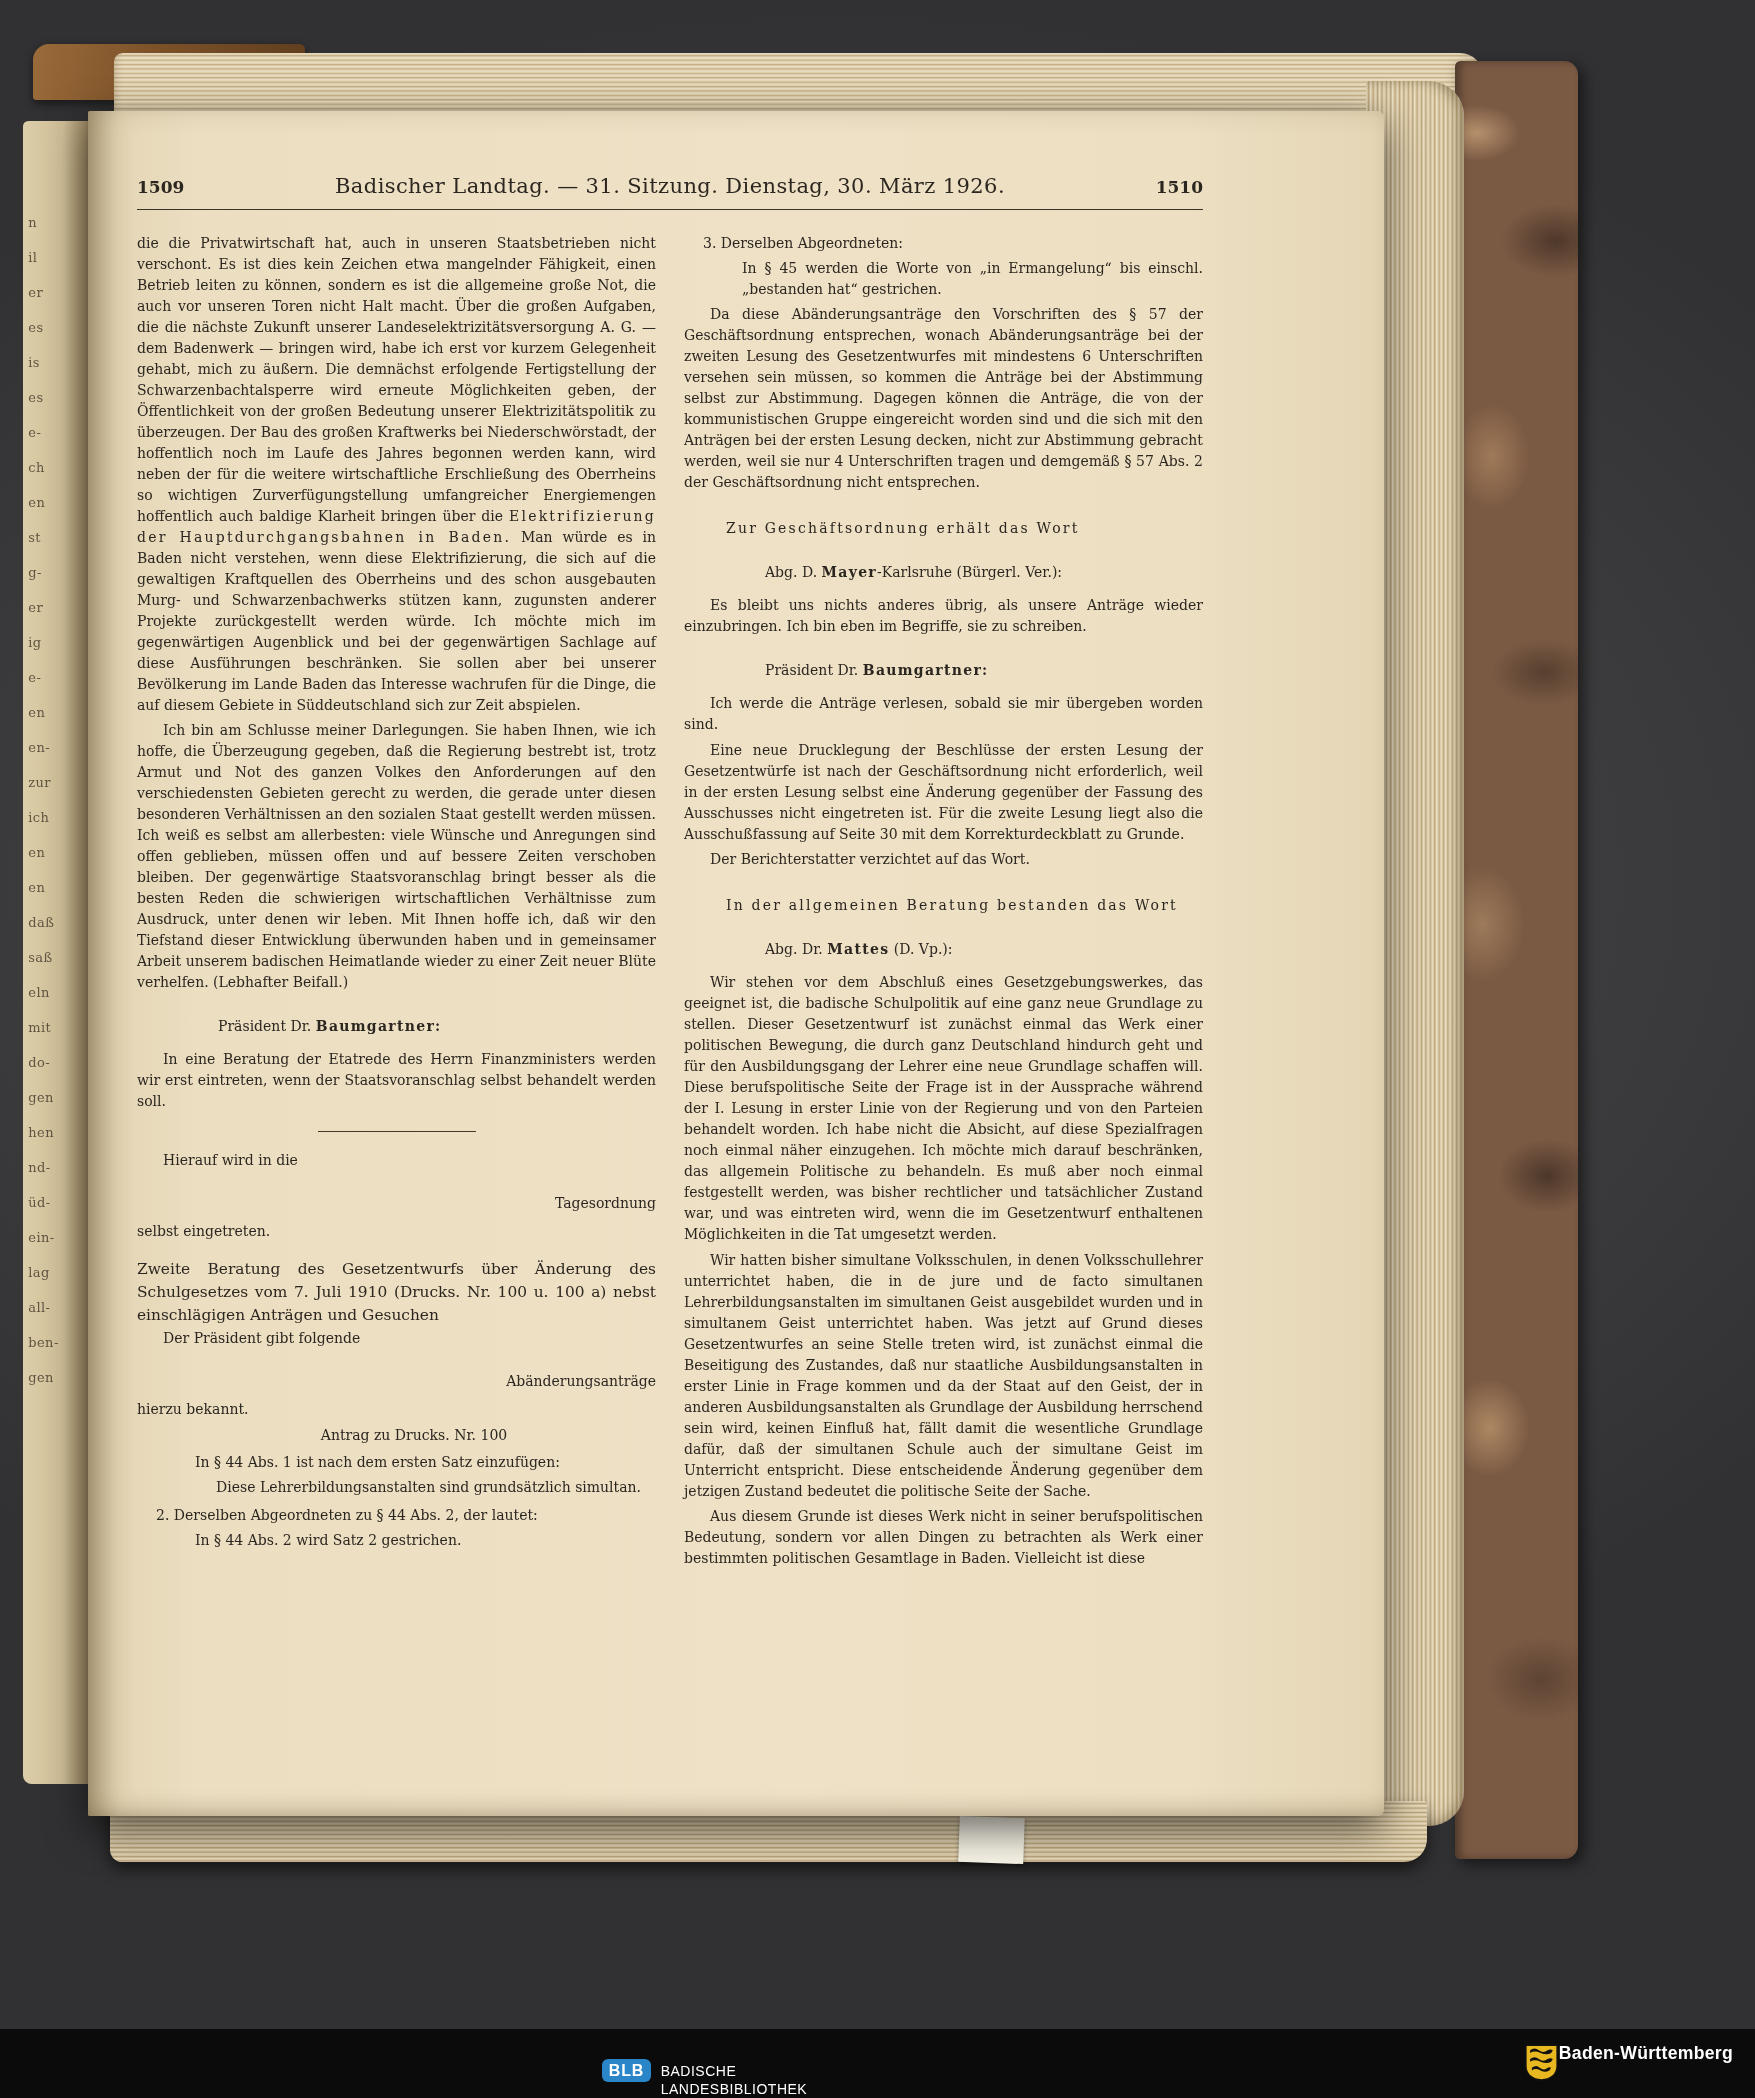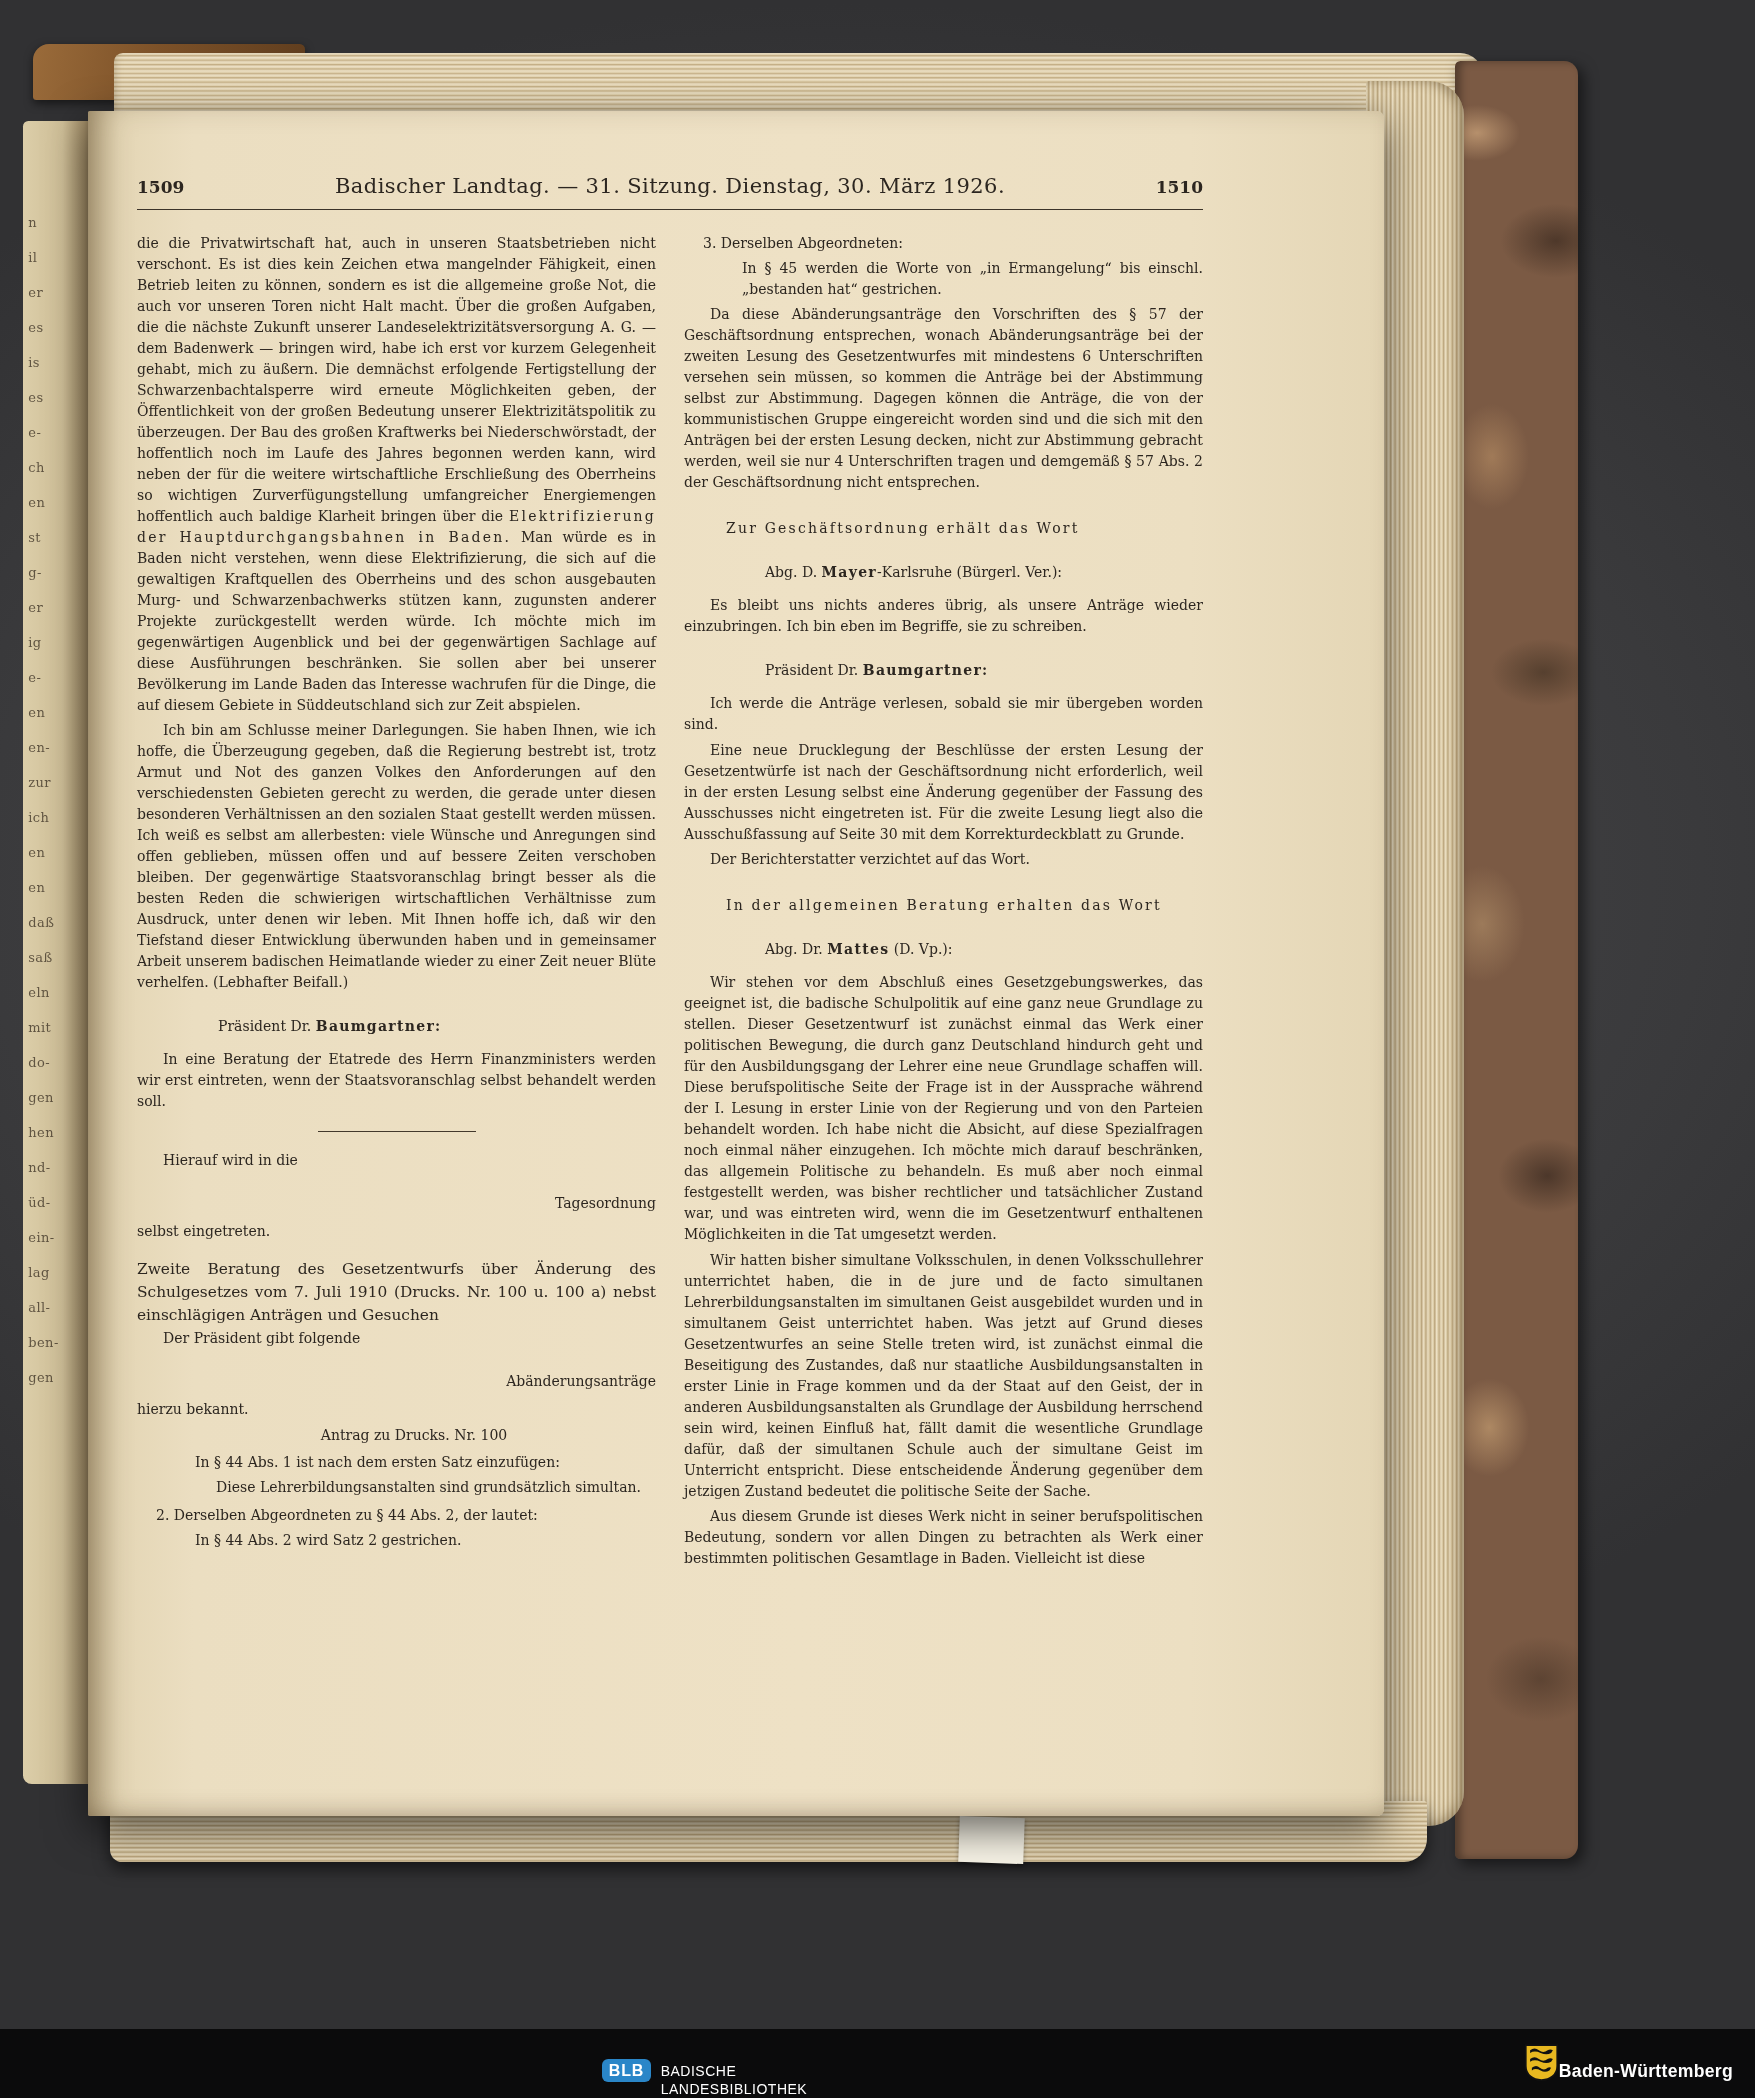--- a/index.html
+++ b/index.html
@@ -99,21 +99,21 @@
 
   
   .footer{position:absolute;left:0;right:0;bottom:0;height:70px;background:#0b0b0c;z-index:10;}
   .blb-block{position:absolute;left:602px;top:14px;display:flex;align-items:center;gap:9.7px;}
   .blb-badge{
     width:49px;height:23px;border-radius:6.1px;background:#2a86c8;color:#fff;
     display:flex;align-items:center;justify-content:center;
     font:bold 16px "Liberation Sans", sans-serif;letter-spacing:0.9px;
   }
   .blb-name{color:#fff;font-family:"Liberation Sans", sans-serif;font-size:14px;font-weight:normal;line-height:1.3;letter-spacing:0.5px;margin-top:19px;}
-  .bw-block{position:absolute;right:23px;top:14px;display:flex;align-items:flex-end;gap:0;}
+  .bw-block{position:absolute;right:23px;top:14px;display:flex;align-items:flex-start;gap:0;}
   .bw-text{color:#fff;font:bold 17.6px "Liberation Sans", sans-serif;letter-spacing:0.3px;}
 </style>
 </head>
 <body>
 
 <div class="scene">
 
   <div class="spine-top"></div>
   <div class="edges-top"></div>
   <div class="cover-right"></div>
@@ -194,21 +194,21 @@
           <p class="body li">3. Derselben Abgeordneten:</p>
           <p class="body sub1">In § 45 werden die Worte von „in Ermangelung“ bis einschl. „bestanden hat“ gestrichen.</p>
           <p class="body">Da diese Abänderungsanträge den Vorschriften des § 57 der Geschäftsordnung entsprechen, wonach Abänderungsanträge bei der zweiten Lesung des Gesetzentwurfes mit mindestens 6 Unterschriften versehen sein müssen, so kommen die Anträge bei der Abstimmung selbst zur Abstimmung. Dagegen können die Anträge, die von der kommunistischen Gruppe eingereicht worden sind und die sich mit den Anträgen bei der ersten Lesung decken, nicht zur Abstimmung gebracht werden, weil sie nur 4 Unterschriften tragen und demgemäß § 57 Abs. 2 der Geschäftsordnung nicht entsprechen.</p>
           <p class="body spacedline noind">Zur Geschäftsordnung erhält das Wort</p>
           <p class="speaker"><span>Abg. D. </span><span class="sp-name">Mayer</span><span>-Karlsruhe (Bürgerl. Ver.):</span></p>
           <p class="body">Es bleibt uns nichts anderes übrig, als unsere Anträge wieder einzubringen. Ich bin eben im Begriffe, sie zu schreiben.</p>
           <p class="speaker"><span>Präsident Dr. </span><span class="sp-name">Baumgartner:</span></p>
           <p class="body">Ich werde die Anträge verlesen, sobald sie mir übergeben worden sind.</p>
           <p class="body">Eine neue Drucklegung der Beschlüsse der ersten Lesung der Gesetzentwürfe ist nach der Geschäftsordnung nicht erforderlich, weil in der ersten Lesung selbst eine Änderung gegenüber der Fassung des Ausschusses nicht eingetreten ist. Für die zweite Lesung liegt also die Ausschußfassung auf Seite 30 mit dem Korrekturdeckblatt zu Grunde.</p>
           <p class="body">Der Berichterstatter verzichtet auf das Wort.</p>
-          <p class="body spacedline noind">In der allgemeinen Beratung erhalten das Wort</p>
+          <p class="body spacedline noind">In der allgemeinen Beratung bestanden das Wort</p>
           <p class="speaker"><span>Abg. Dr. </span><span class="sp-name">Mattes</span><span> (D. Vp.):</span></p>
           <p class="body">Wir stehen vor dem Abschluß eines Gesetzgebungswerkes, das geeignet ist, die badische Schulpolitik auf eine ganz neue Grundlage zu stellen. Dieser Gesetzentwurf ist zunächst einmal das Werk einer politischen Bewegung, die durch ganz Deutschland hindurch geht und für den Ausbildungsgang der Lehrer eine neue Grundlage schaffen will. Diese berufspolitische Seite der Frage ist in der Aussprache während der I. Lesung in erster Linie von der Regierung und von den Parteien behandelt worden. Ich habe nicht die Absicht, auf diese Spezialfragen noch einmal näher einzugehen. Ich möchte mich darauf beschränken, das allgemein Politische zu behandeln. Es muß aber noch einmal festgestellt werden, was bisher rechtlicher und tatsächlicher Zustand war, und was eintreten wird, wenn die im Gesetzentwurf enthaltenen Möglichkeiten in die Tat umgesetzt werden.</p>
           <p class="body">Wir hatten bisher simultane Volksschulen, in denen Volksschullehrer unterrichtet haben, die in de jure und de facto simultanen Lehrerbildungsanstalten im simultanen Geist ausgebildet wurden und in simultanem Geist unterrichtet haben. Was jetzt auf Grund dieses Gesetzentwurfes an seine Stelle treten wird, ist zunächst einmal die Beseitigung des Zustandes, daß nur staatliche Ausbildungsanstalten in erster Linie in Frage kommen und da der Staat auf den Geist, der in anderen Ausbildungsanstalten als Grundlage der Ausbildung herrschend sein wird, keinen Einfluß hat, fällt damit die wesentliche Grundlage dafür, daß der simultanen Schule auch der simultane Geist im Unterricht entspricht. Diese entscheidende Änderung gegenüber dem jetzigen Zustand bedeutet die politische Seite der Sache.</p>
           <p class="body">Aus diesem Grunde ist dieses Werk nicht in seiner berufspolitischen Bedeutung, sondern vor allen Dingen zu betrachten als Werk einer bestimmten politischen Gesamtlage in Baden. Vielleicht ist diese</p>
         </div>
 
       </div>
     </div>
   </div>
 

